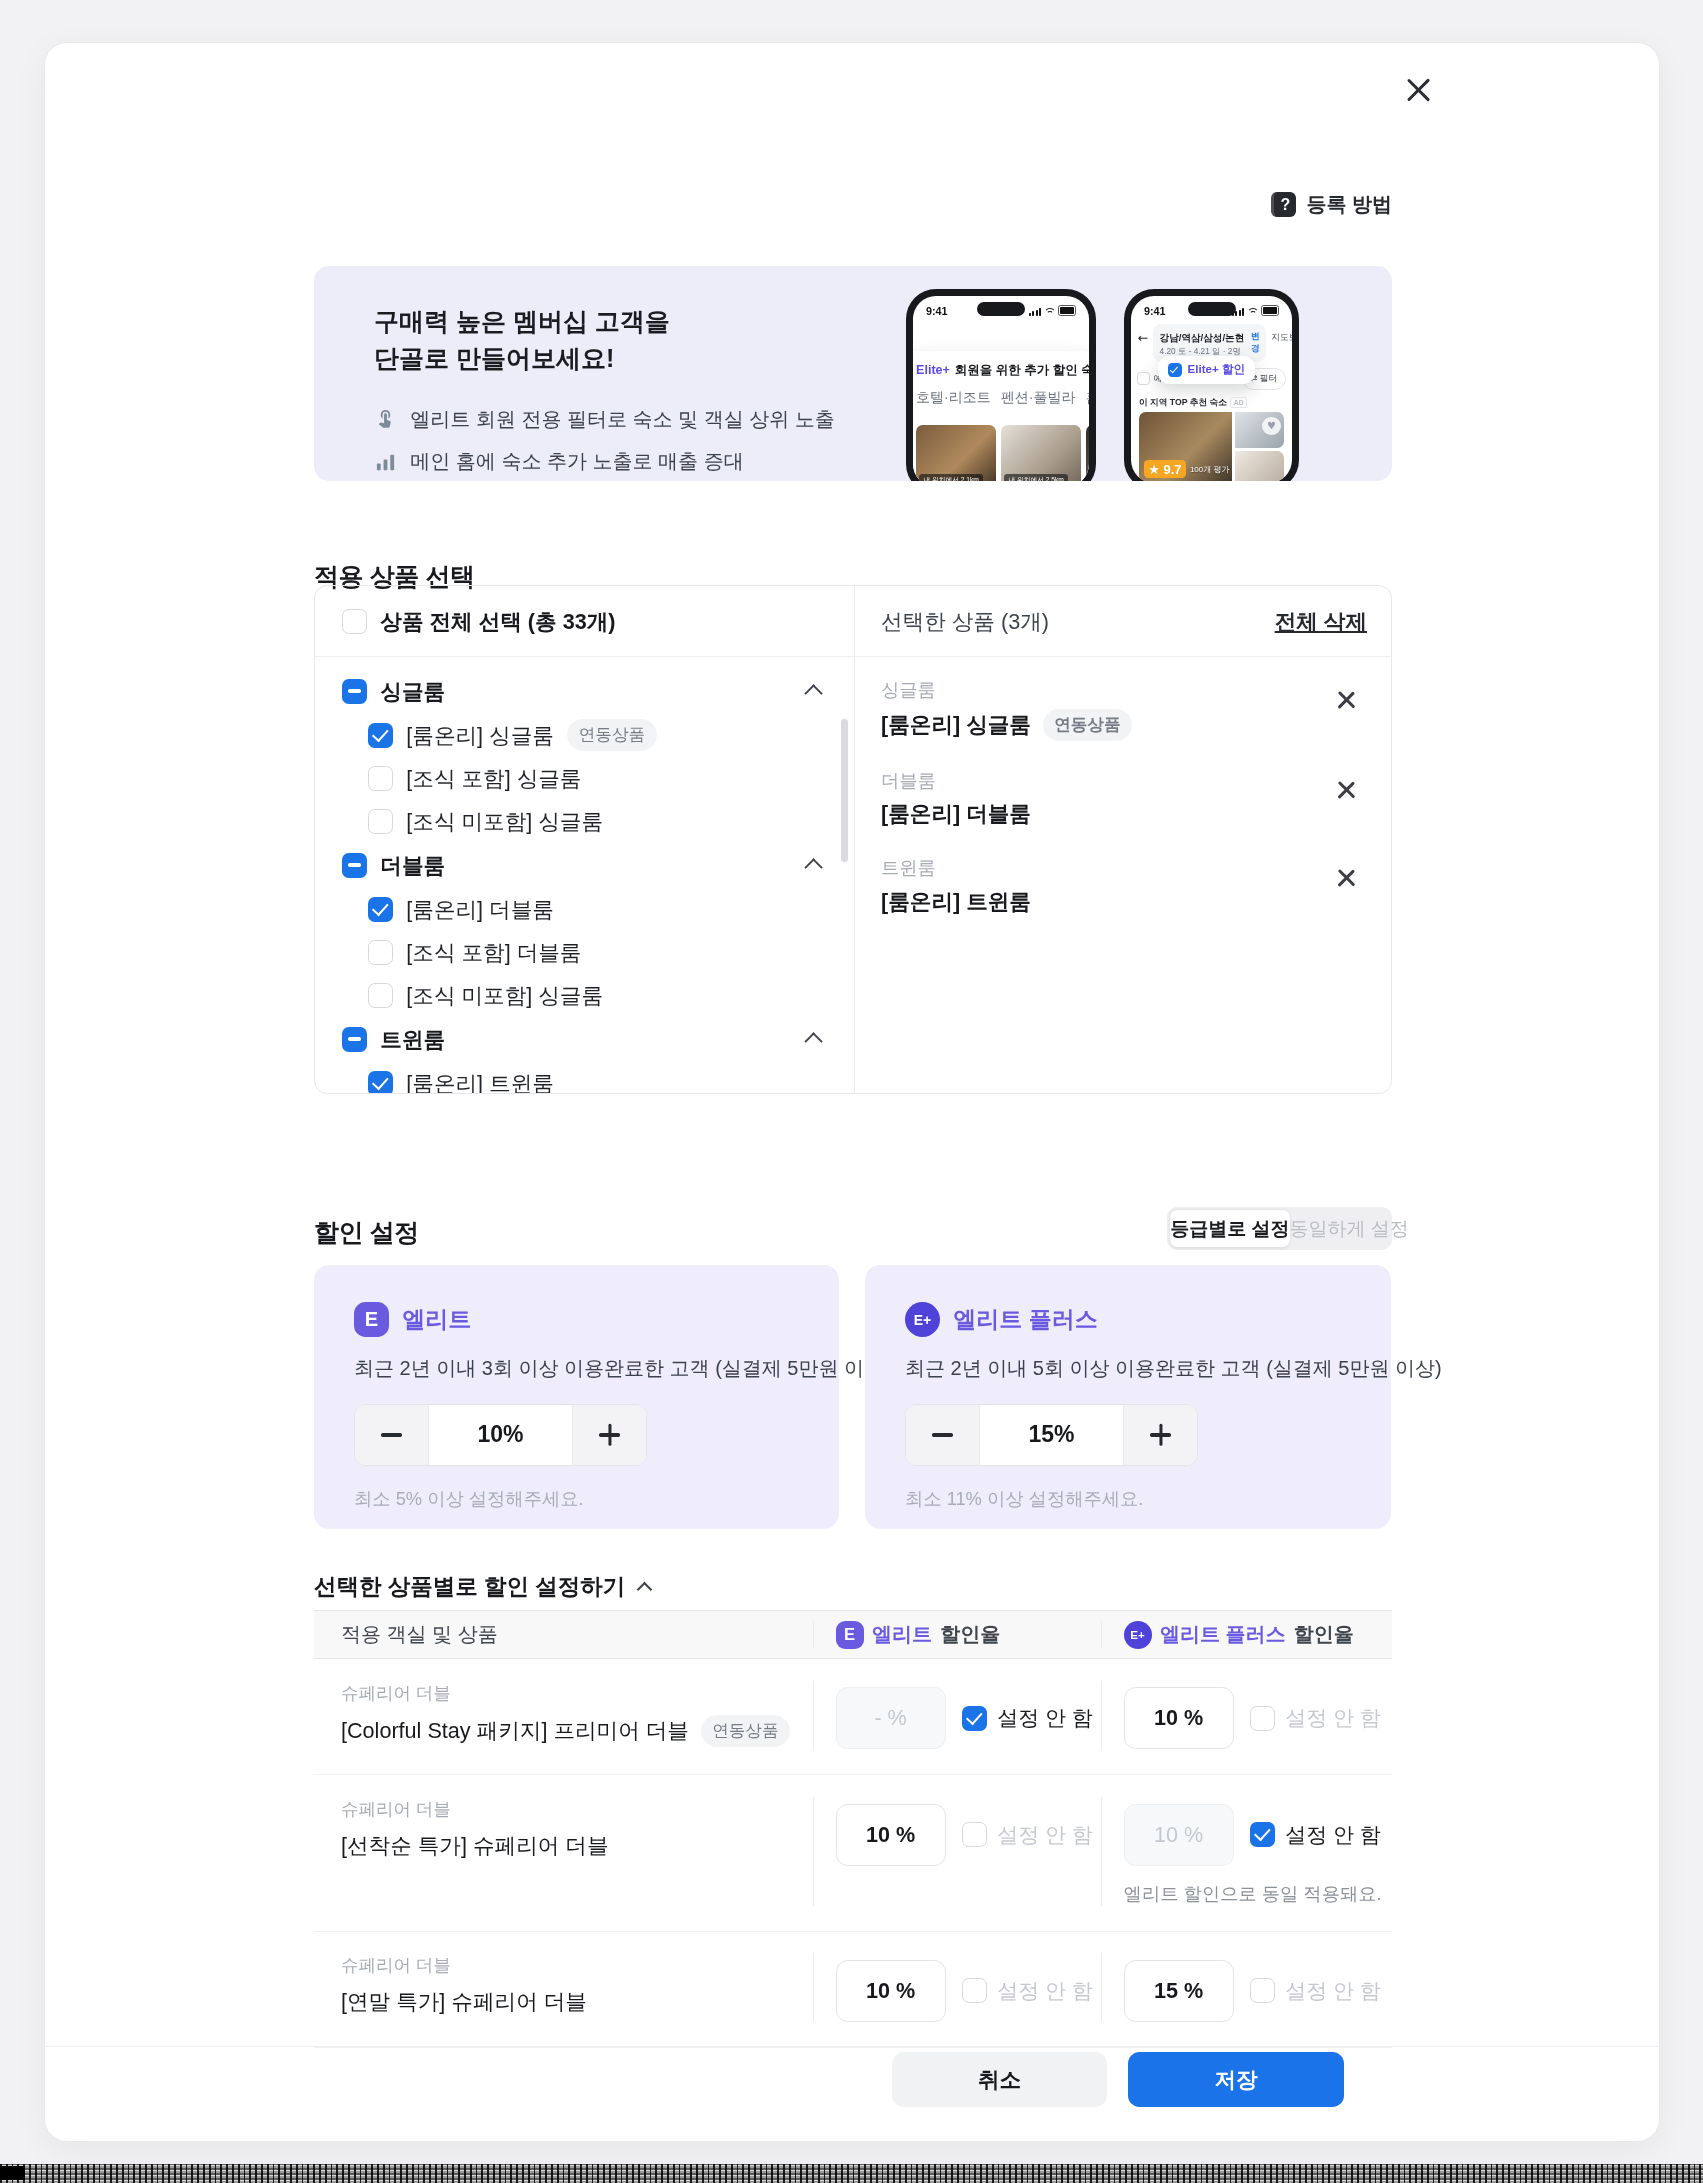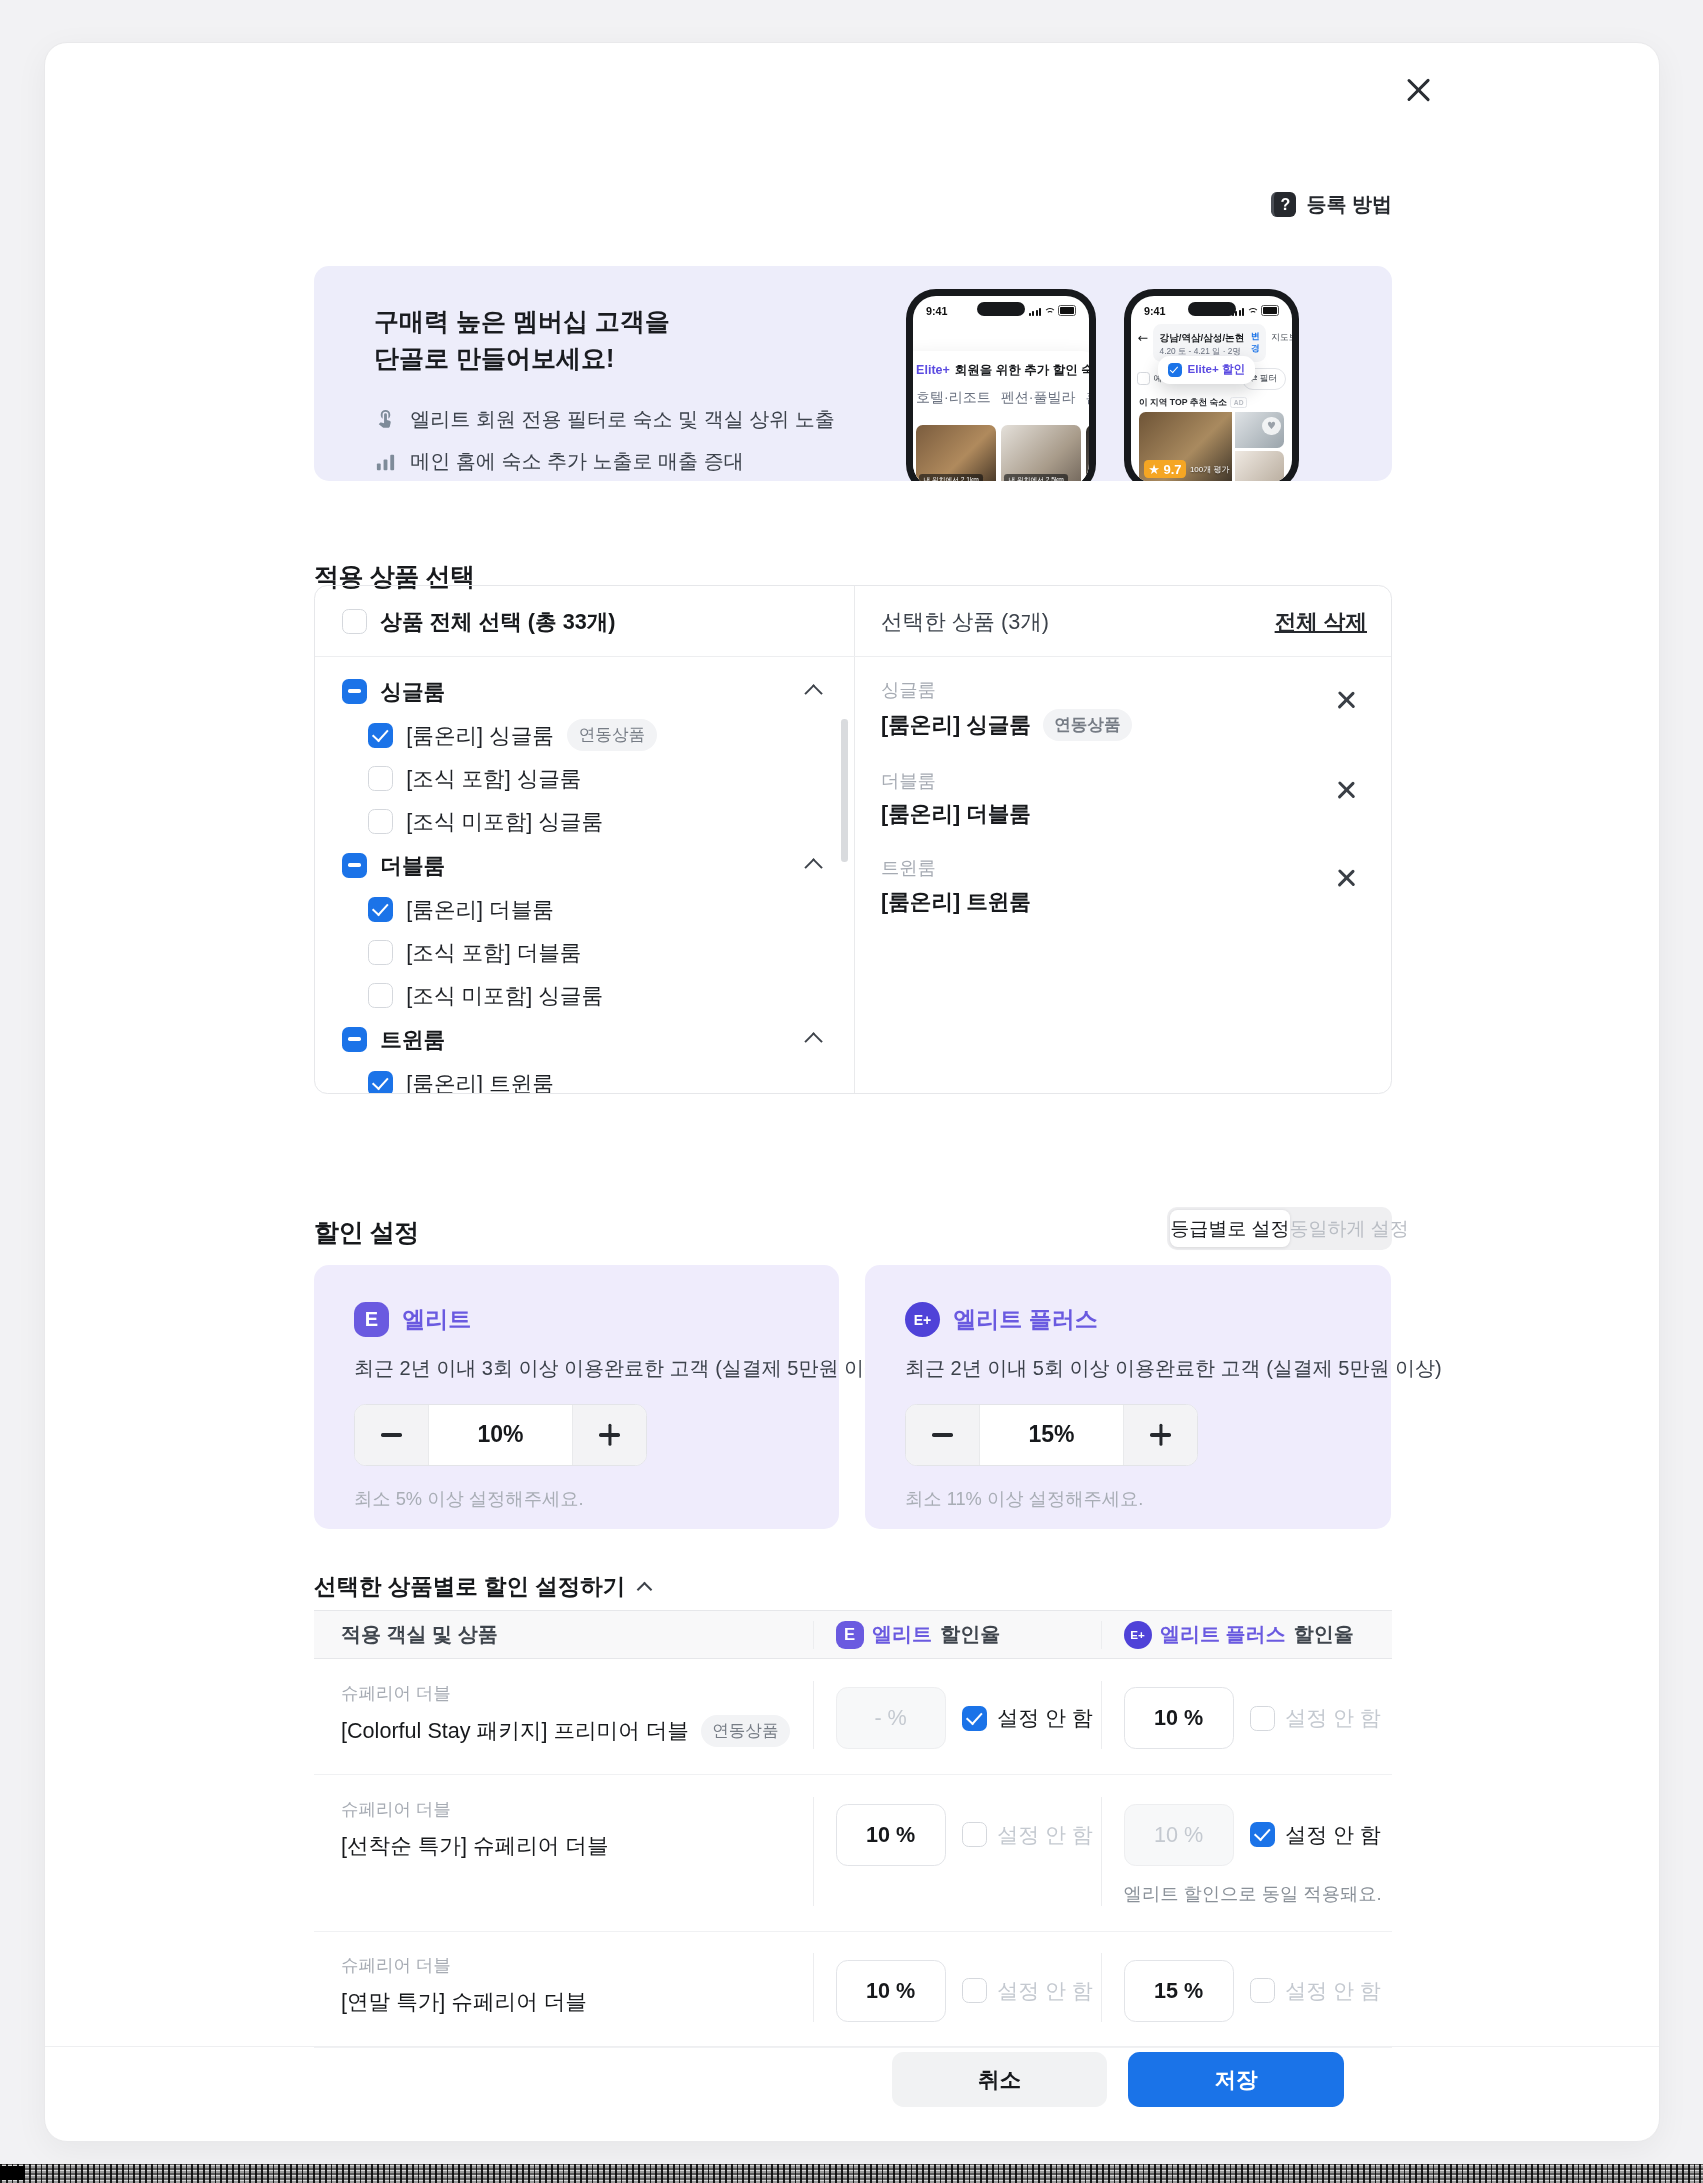--- a/index.html
+++ b/index.html
@@ -110,21 +110,21 @@
   .sel-item{position:relative;margin-bottom:27px}
   .sel-item .g{font-size:18.3px;color:#A6ABB3}
   .sel-item .n{font-size:21.6px;font-weight:600;margin-top:6.7px;display:flex;align-items:center;gap:11.6px}
   .xi{position:absolute;right:10px;top:11.6px;width:21.6px;height:21.6px;cursor:pointer}
   .xi i{position:absolute;left:10px;top:0;width:2.5px;height:21.6px;background:#3A3F46;border-radius:1.7px;display:block}
   .xi i:first-child{transform:rotate(45deg)}
   .xi i:last-child{transform:rotate(-45deg)}
   
   .toggle{position:absolute;left:1122px;top:1164px;width:225px;height:43px;background:#EFEFF1;border-radius:10px;display:flex;align-items:center;padding:3.3px;box-sizing:border-box}
   .tg{flex:1;height:37px;display:flex;align-items:center;justify-content:center;font-size:19px;border-radius:7.5px;cursor:pointer;white-space:nowrap}
-  .tg.active{background:#fff;font-weight:400;color:#1A1C1F;box-shadow:0 0.8px 3.3px rgba(20,22,26,.10)}
+  .tg.active{background:#fff;font-weight:700;color:#1A1C1F;box-shadow:0 0.8px 3.3px rgba(20,22,26,.10)}
   .tg.inactive{color:#B9BDC4;font-weight:500}
   .tier{position:absolute;top:1222px;height:264px;background:#EFECFC;border-radius:15px;box-sizing:border-box;padding:37px 40px}
   .tier1{left:269px;width:525px}
   .tier2{left:820px;width:526px}
   .tier-head{display:flex;align-items:center;gap:13.3px}
   .tbadge{width:35px;height:35px;color:#fff;font-weight:800;display:flex;align-items:center;justify-content:center}
   .tbadge.e{background:#6A5AE0;border-radius:11.6px;font-size:20px}
   .tbadge.ep{background:#4F42D8;border-radius:50%;font-size:14px}
   .tier-name{font-size:23px;font-weight:700;color:#6A5AE0}
   .tier-desc{font-size:20px;color:#3C424B;margin-top:18.3px;white-space:nowrap}
@@ -136,21 +136,21 @@
   .tier-note{font-size:18.3px;color:#A8ADB5;margin-top:20px}
   
   .pp-title{position:absolute;left:269px;top:1528px;font-size:22.5px;font-weight:700;display:flex;align-items:center;gap:13.3px;cursor:pointer}
   .pp-title .chev{width:9.1px;height:9.1px;border-width:2.5px 2.5px 0 0;margin-top:6.7px}
   .ptable{position:absolute;left:269px;top:1567px;width:1078px}
   .prow{display:flex;border-bottom:0.8px solid #F0F1F3}
   .prow.head{background:#F8F8F9;border-top:0.8px solid #E6E7EA;border-bottom:0.8px solid #E6E7EA;height:47px;align-items:center}
   .c1{width:499px;box-sizing:border-box;padding-left:27px}
   .c2{width:288px;box-sizing:border-box;border-left:0.8px solid #ECEDEF;padding-left:21.6px}
   .c3{width:291px;box-sizing:border-box;border-left:0.8px solid #ECEDEF;padding-left:21.6px}
-  .prow.head .c1{font-size:20px;font-weight:700;color:#3F454D}
+  .prow.head .c1{font-size:20px;font-weight:400;color:#3F454D}
   .hcell{display:flex;align-items:center;gap:8.3px;font-size:20px;font-weight:600;color:#3F454D}
   .hbadge{width:28px;height:28px;color:#fff;font-weight:800;display:flex;align-items:center;justify-content:center}
   .hbadge.e{background:#6A5AE0;border-radius:9.1px;font-size:16.6px}
   .hbadge.ep{background:#4F42D8;border-radius:50%;font-size:11.6px}
   .hname{color:#6A5AE0;font-weight:700}
   .prow.body{padding:21.6px 0 25px}
   .room-lab{font-size:17.5px;color:#A6ABB3}
   .prod-name{font-size:21.6px;font-weight:400;margin-top:10px;display:flex;align-items:center;gap:11.6px}
   .rate-wrap{display:flex;align-items:center;gap:16.6px;margin-top:6.7px}
   .rate-input{width:110px;height:62px;border:0.8px solid #E2E4E8;border-radius:11.6px;background:#fff;display:flex;align-items:center;justify-content:center;font-size:21.6px;font-weight:600;color:#17191C;box-sizing:border-box}

